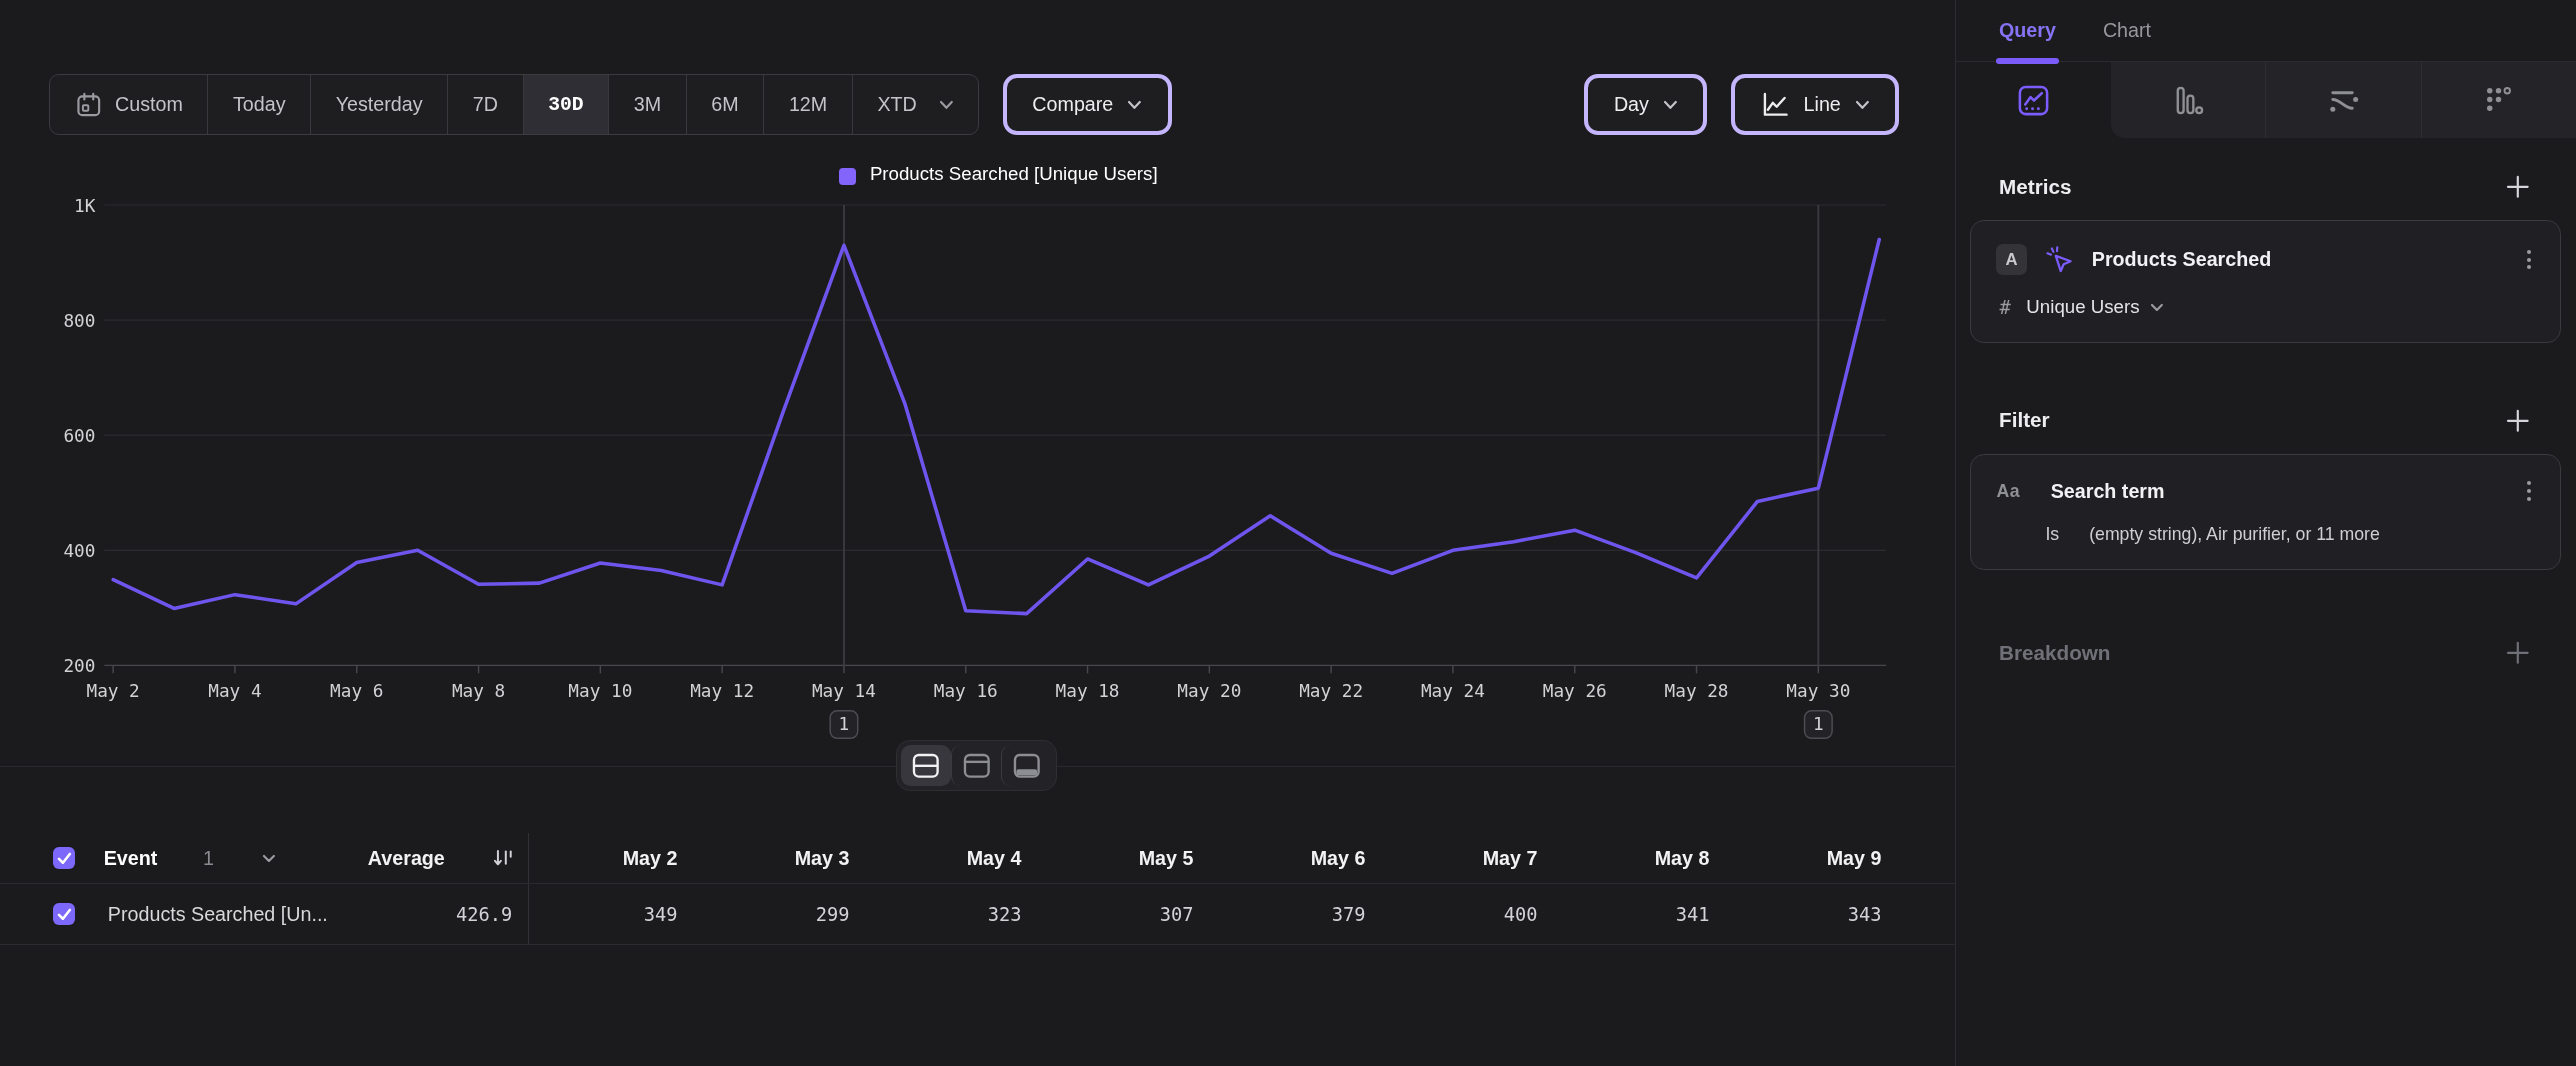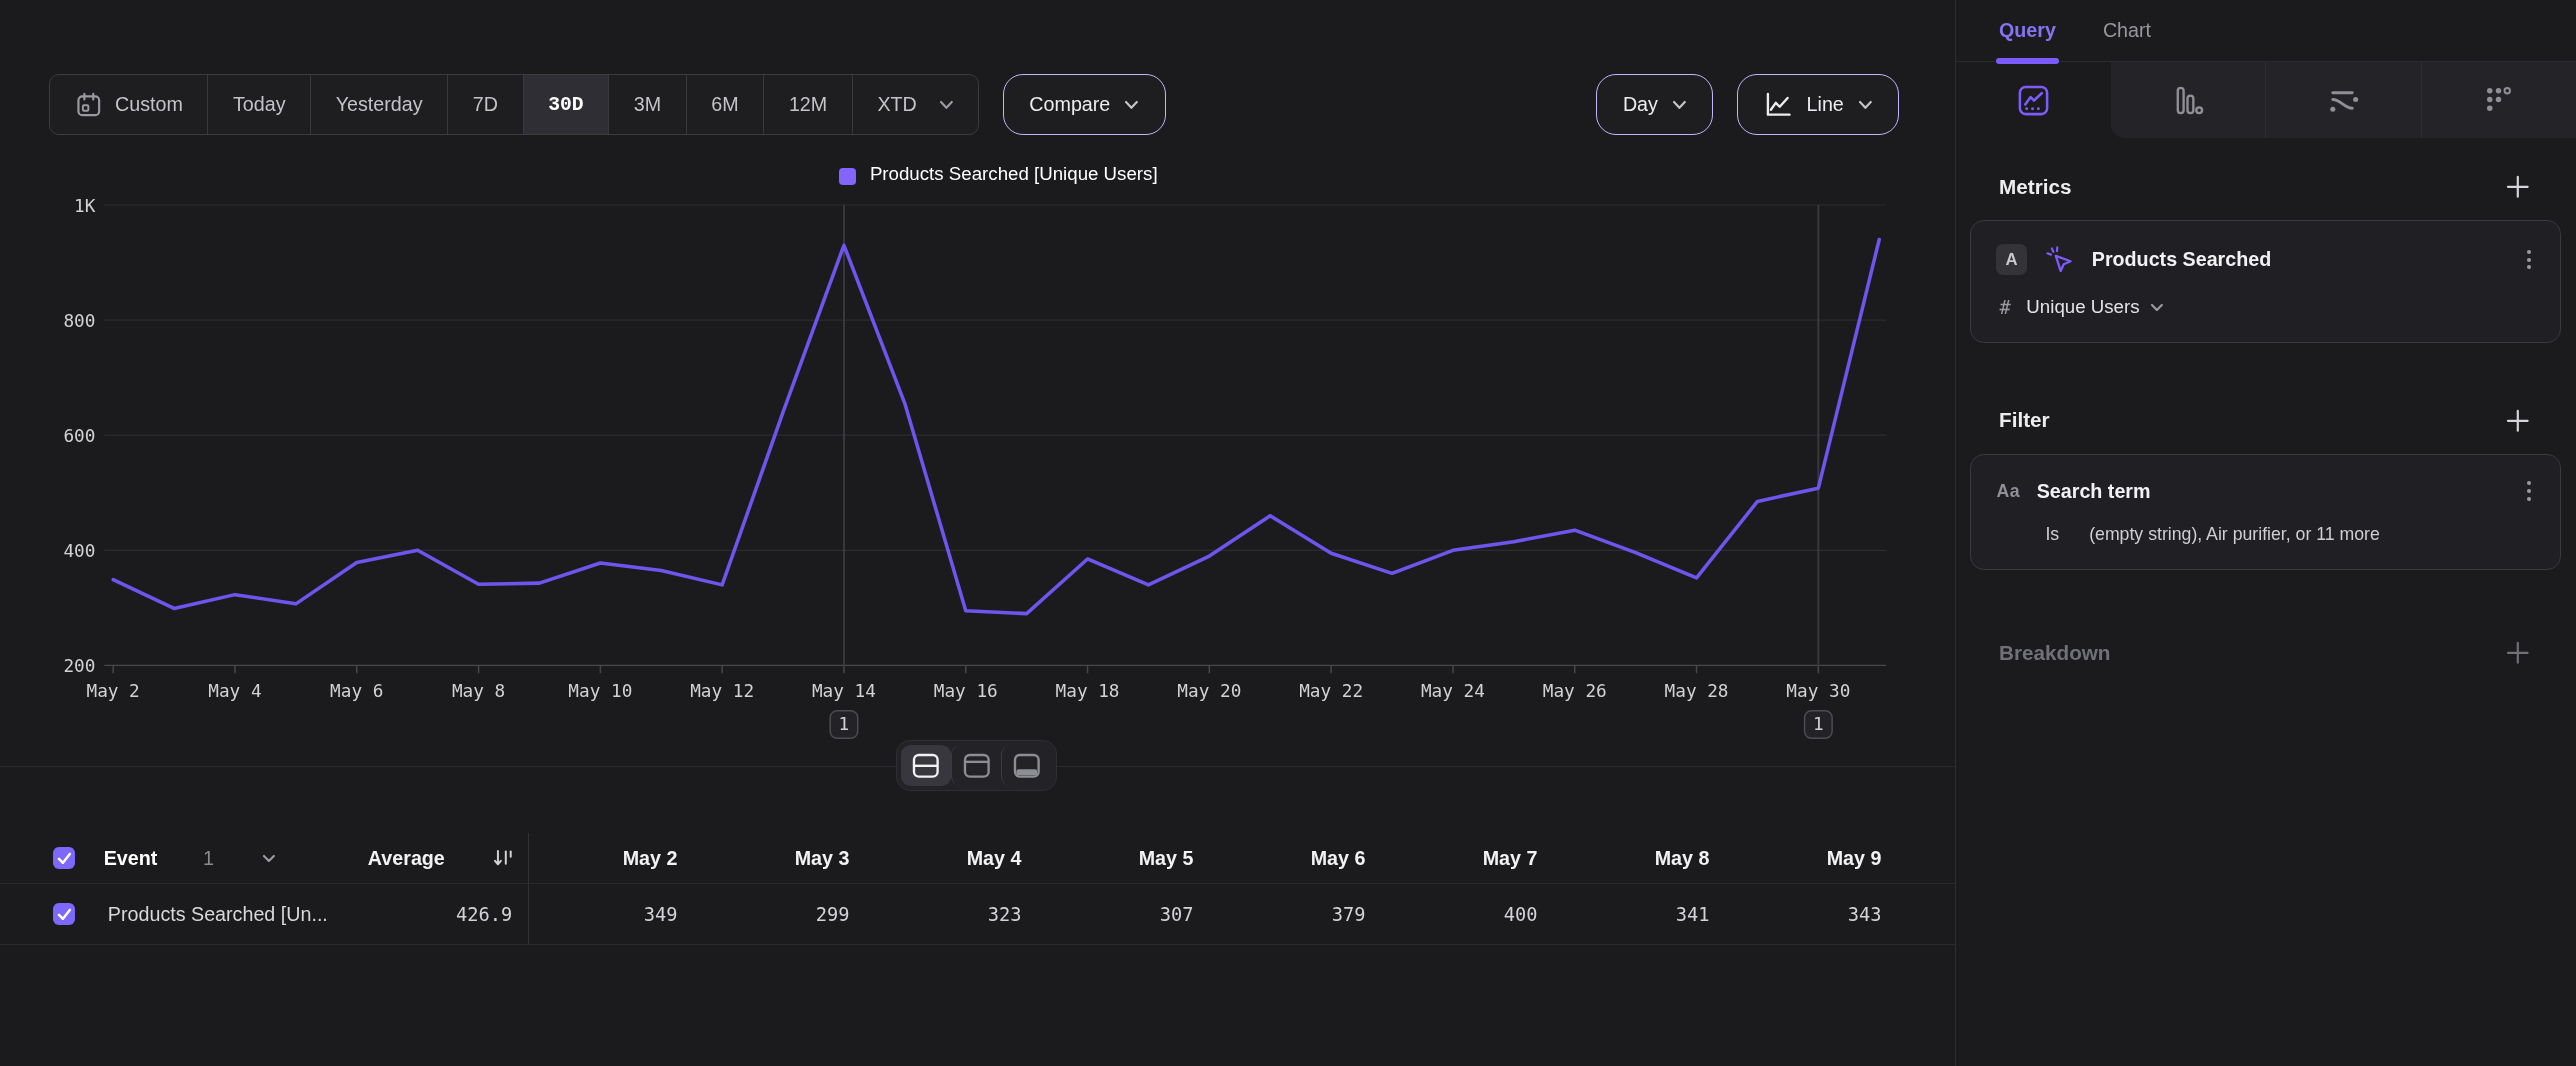--- a/index.html
+++ b/index.html
@@ -8,21 +8,21 @@
          font-family:"Liberation Sans", sans-serif; color:#e8e8ea; overflow:hidden; }
 
   
   .main { position:absolute; top:0; left:0; width:1955px; height:1067px; }
 
   .toolbar { position:absolute; top:74px; left:49px; width:1850px; height:61px; display:flex; align-items:center; }
   .seg { display:flex; align-items:stretch; height:61px; border:1px solid #3b3b40; border-radius:9.8px; overflow:hidden; background:#1e1e21; }
   .seg-btn { display:flex; align-items:center; gap:12.8px; padding:0 24.6px; font-size:19.7px; color:#c3c3c8; border-right:1px solid #38383d; cursor:pointer; white-space:nowrap; }
   .seg-btn:last-child { border-right:none;gap:24px; }
   .seg-btn.active { background:#2e2e34; color:#ffffff; font-weight:bold;font-family:Liberation Mono, monospace; }
-  .btn { display:flex; align-items:center; gap:13.8px; height:61px; padding:0 25.6px; border:1px solid #c4b5fd; border-radius:20px; font-size:19.7px; color:#ededf0; margin-left:23.6px; background:#1e1e21; cursor:pointer; white-space:nowrap; }
+  .btn { display:flex; align-items:center; gap:13.8px; height:61px; padding:0 25.6px; border:4px solid #c4b5fd; border-radius:14px; font-size:19.7px; color:#ededf0; margin-left:23.6px; background:#1e1e21; cursor:pointer; white-space:nowrap; }
   .right-controls { margin-left:auto; display:flex; }
   .chev { flex:none; }
 
   .legend { position:absolute; top:163px; left:113px; width:1771px; display:flex; justify-content:center; align-items:flex-end; gap:13.8px; font-size:18.7px; color:#ffffff; }
   .legend-swatch { width:16.7px; height:16.7px; border-radius:3.9px; }
 
   #chart-svg { position:absolute; top:193px; left:0; }
   .axis { font-family:"DejaVu Sans Mono", monospace; font-size:18px; fill:#d2d2d5; }
 
   .chart-table-divider { position:absolute; top:766px; left:0; width:1955px; height:1px; background:#2a2a2e; }
@@ -384,21 +384,21 @@
       <span class="sb-heading">Filter</span>
       <span class="sb-add">
         <svg width="25.6" height="25.6" viewBox="0 0 26 26">
             <path d="M13 3 V23 M3 13 H23" stroke="#d6d6da" stroke-width="2.2" stroke-linecap="round"></path>
           </svg>
       </span>
     </div>
     <div class="card">
       <div class="card-row1">
         <span class="aa">Aa</span>
-        <span class="card-title" style="margin-left:0;">Search term</span>
+        <span class="card-title" style="margin-left:14px;">Search term</span>
         <span class="kebab">
             <i></i>
             <i></i>
             <i></i>
           </span>
       </div>
       <div class="filter-row2">
         <span class="filter-op">Is</span>
         <span class="filter-val">(empty string), Air purifier, or 11 more</span>
       </div>

